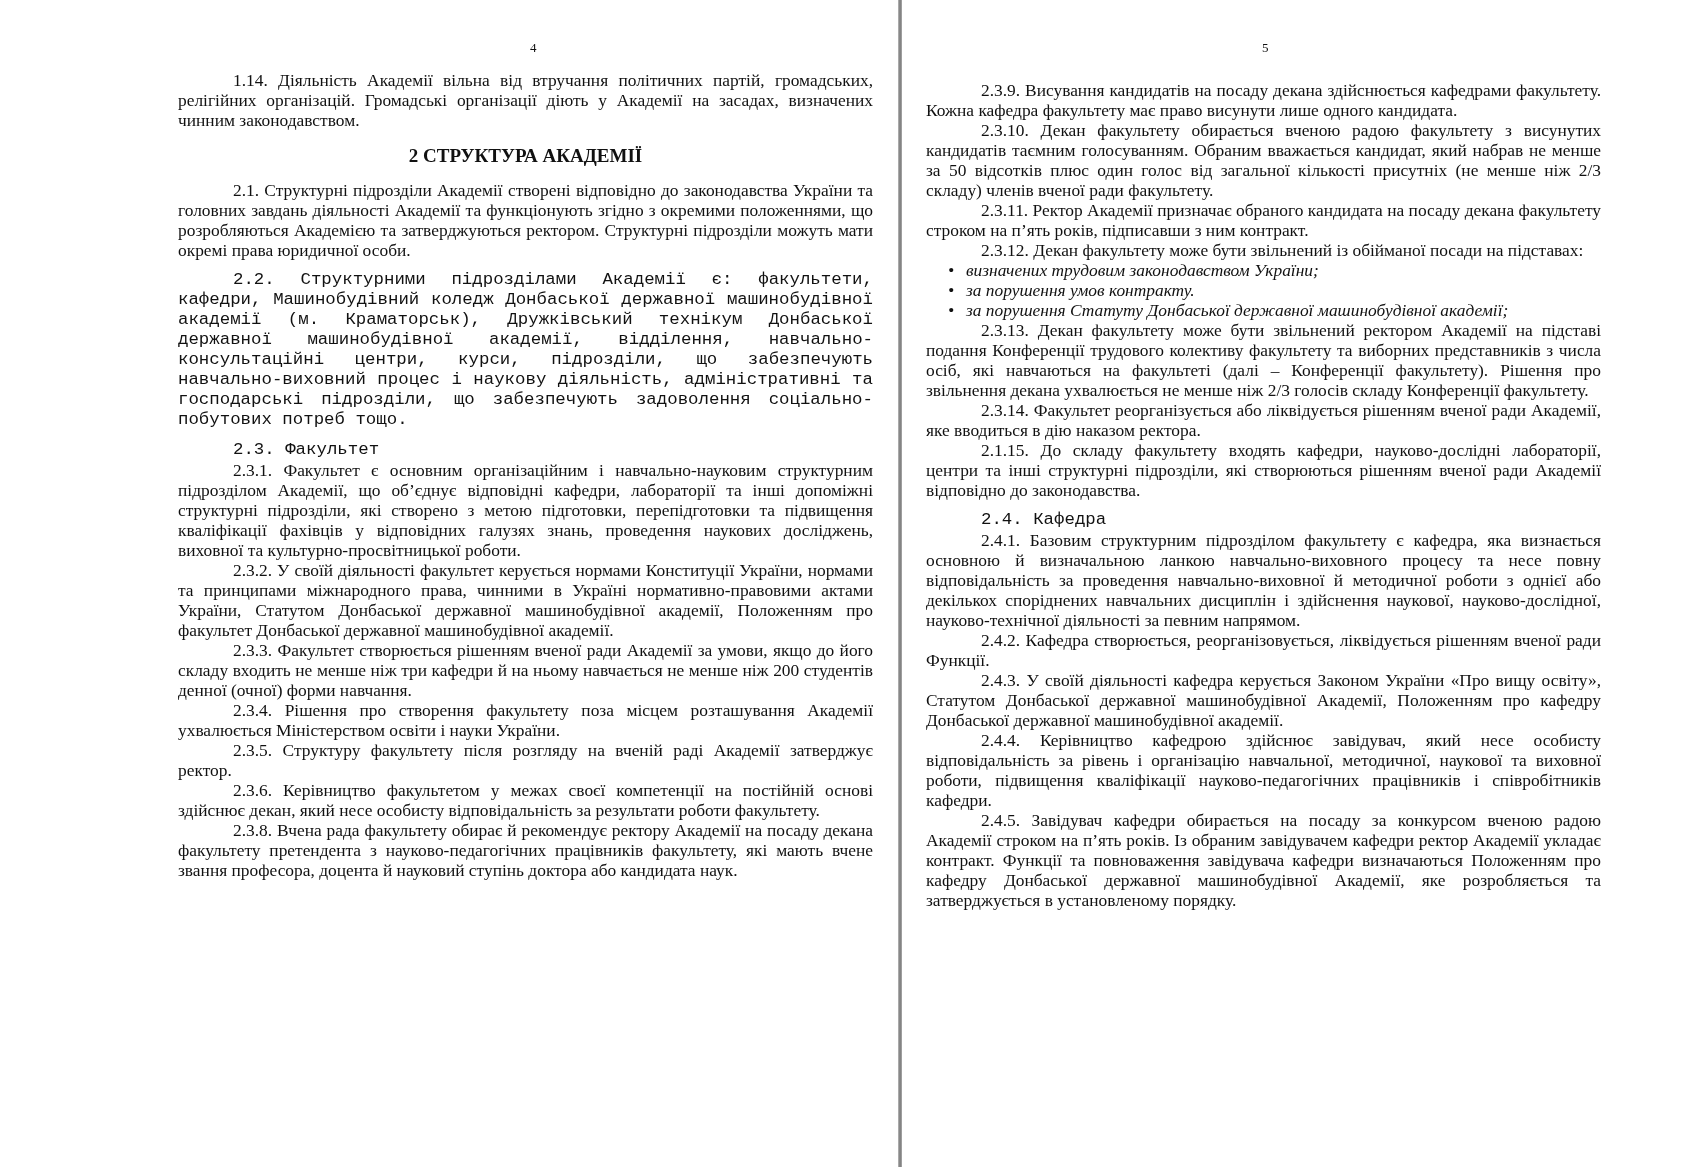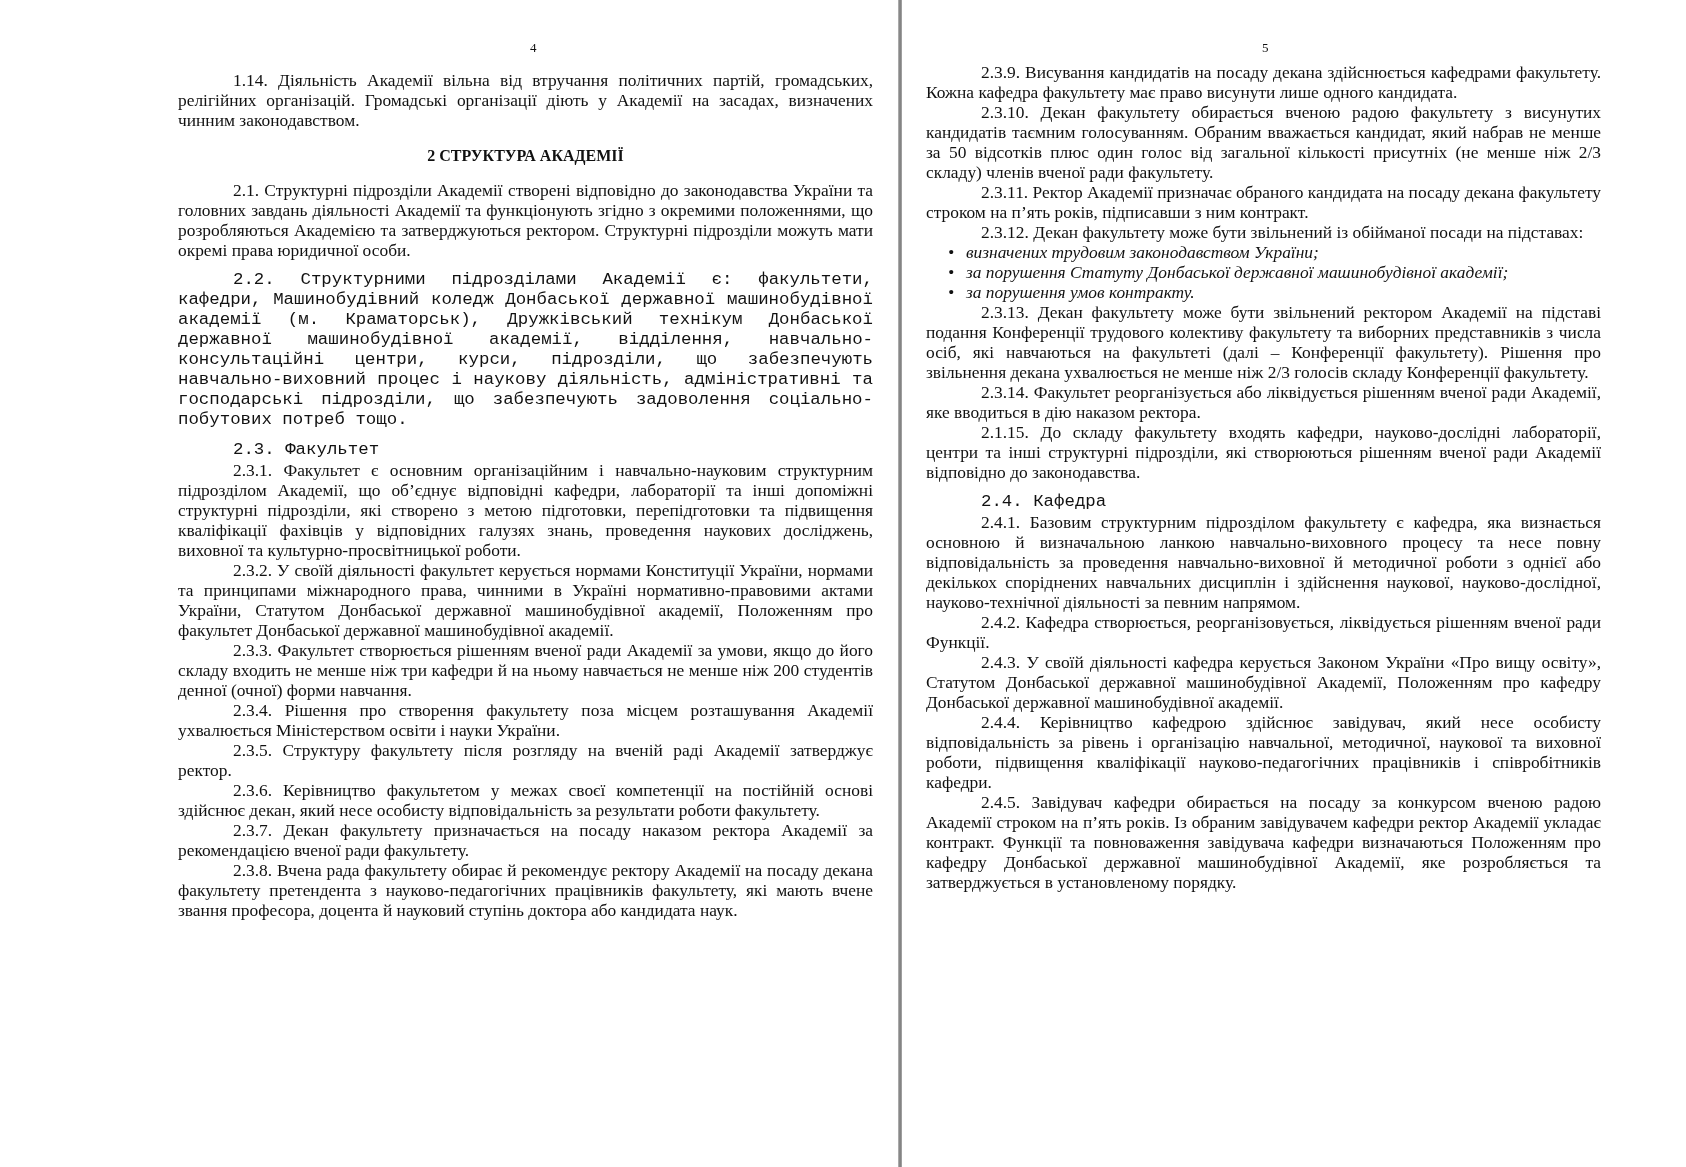--- a/index.html
+++ b/index.html
@@ -9,21 +9,21 @@
   .page.right{left:904px;width:782px;}
   .spine{position:absolute;left:898px;top:0;width:4px;height:1167px;background:linear-gradient(to right,#bbb,#777,#aaa);}
   .pnum{position:absolute;top:40px;font-size:13px;}
   .left .pnum{left:530px;}
   .right .pnum{left:358px;}
   .text{position:absolute;font-size:17.4px;line-height:20px;text-align:justify;}
   .left .text{left:178px;width:695px;top:70px;}
   .right .text{left:22px;width:675px;top:40px;}
   .p{text-indent:55px;margin:0;}
   .gap{margin-top:10px;font-family:Liberation Mono, monospace;}
-  .h{font-weight:bold;text-align:center;font-size:16px;margin:16px 0 14px 0;}
+  .h{font-weight:bold;text-align:center;font-size:19px;margin:16px 0 14px 0;}
   ul{margin:0;padding-left:40px;list-style:none;}
   li{position:relative;font-style:italic;}
   li::before{content:"•";position:absolute;left:-18px;}
 </style>
 </head>
 <body>
 
 <div class="page left">
   <div class="pnum">4</div>
   <div class="text">
@@ -31,38 +31,37 @@
     <div class="h">2  СТРУКТУРА АКАДЕМІЇ</div>
     <p class="p">2.1. Структурні підрозділи Академії створені відповідно до законодавства України та головних завдань діяльності Академії та функціонують згідно з окремими положеннями, що розробляються Академією та затверджуються ректором. Структурні підрозділи можуть мати окремі права юридичної особи.</p>
     <p class="p gap">2.2. Структурними підрозділами Академії є: факультети, кафедри, Машинобудівний коледж Донбаської державної машинобудівної академії (м. Краматорськ), Дружківський технікум Донбаської державної машинобудівної академії, відділення, навчально-консультаційні центри, курси, підрозділи, що забезпечують навчально-виховний процес і наукову діяльність, адміністративні та господарські підрозділи, що забезпечують задоволення соціально-побутових потреб тощо.</p>
     <p class="p gap">2.3. Факультет</p>
     <p class="p">2.3.1. Факультет є основним організаційним і навчально-науковим структурним підрозділом Академії, що об’єднує відповідні кафедри, лабораторії та інші допоміжні структурні підрозділи, які створено з метою підготовки, перепідготовки та підвищення кваліфікації фахівців у відповідних галузях знань, проведення наукових досліджень, виховної та культурно-просвітницької роботи.</p>
     <p class="p">2.3.2. У своїй діяльності факультет керується нормами Конституції України, нормами та принципами міжнародного права, чинними в Україні нормативно-правовими актами України, Статутом Донбаської державної машинобудівної академії, Положенням про факультет Донбаської державної машинобудівної академії.</p>
     <p class="p">2.3.3. Факультет створюється рішенням вченої ради Академії за умови, якщо до його складу входить не менше ніж три кафедри й на ньому навчається не менше ніж 200 студентів денної (очної) форми навчання.</p>
     <p class="p">2.3.4. Рішення про створення факультету поза місцем розташування Академії ухвалюється Міністерством освіти і науки України.</p>
     <p class="p">2.3.5. Структуру факультету після розгляду на вченій раді Академії затверджує ректор.</p>
     <p class="p">2.3.6. Керівництво факультетом у межах своєї компетенції на постійній основі здійснює декан, який несе особисту відповідальність за результати роботи факультету.</p>
-    <p class="p">2.3.7. Декан факультету призначається на посаду наказом ректора Академії за рекомендацією вченої ради факультету.</p>
     <p class="p">2.3.8. Вчена рада факультету обирає й рекомендує ректору Академії на посаду декана факультету претендента з науково-педагогічних працівників факультету, які мають вчене звання професора, доцента й науковий ступінь доктора або кандидата наук.</p>
   </div>
 </div>
 
 <div class="spine"></div>
 
 <div class="page right">
   <div class="pnum">5</div>
   <div class="text">
-    <p class="p" style="margin-top:22px">2.3.9. Висування кандидатів на посаду декана здійснюється кафедрами факультету. Кожна кафедра факультету має право висунути лише одного кандидата.</p>
+    <p class="p" style="margin-top:40px">2.3.9. Висування кандидатів на посаду декана здійснюється кафедрами факультету. Кожна кафедра факультету має право висунути лише одного кандидата.</p>
     <p class="p">2.3.10. Декан факультету обирається вченою радою факультету з висунутих кандидатів таємним голосуванням. Обраним вважається кандидат, який набрав не менше за 50 відсотків плюс один голос від загальної кількості присутніх (не менше ніж 2/3 складу) членів вченої ради факультету.</p>
     <p class="p">2.3.11. Ректор Академії призначає обраного кандидата на посаду декана факультету строком на п’ять років, підписавши з ним контракт.</p>
     <p class="p">2.3.12. Декан факультету може бути звільнений із обійманої посади на підставах:</p>
     <ul>
       <li>визначених трудовим законодавством України;</li>
+      <li>за порушення умов контракту.</li>
       <li>за порушення Статуту Донбаської державної машинобудівної академії;</li>
-      <li>за порушення умов контракту.</li>
     </ul>
     <p class="p">2.3.13. Декан факультету може бути звільнений ректором Академії на підставі подання Конференції трудового колективу факультету та виборних представників з числа осіб, які навчаються на факультеті (далі – Конференції факультету). Рішення про звільнення декана ухвалюється не менше ніж 2/3 голосів складу Конференції факультету.</p>
     <p class="p">2.3.14. Факультет реорганізується або ліквідується рішенням вченої ради Академії, яке вводиться в дію наказом ректора.</p>
     <p class="p">2.1.15. До складу факультету входять кафедри, науково-дослідні лабораторії, центри та інші структурні підрозділи, які створюються рішенням вченої ради Академії відповідно до законодавства.</p>
     <p class="p gap">2.4. Кафедра</p>
     <p class="p">2.4.1. Базовим структурним підрозділом факультету є кафедра, яка визнається основною й визначальною ланкою навчально-виховного процесу та несе повну відповідальність за проведення навчально-виховної й методичної роботи з однієї або декількох споріднених навчальних дисциплін і здійснення наукової, науково-дослідної, науково-технічної діяльності за певним напрямом.</p>
     <p class="p">2.4.2. Кафедра створюється, реорганізовується, ліквідується рішенням вченої ради Функції.</p>
     <p class="p">2.4.3. У своїй діяльності кафедра керується Законом України «Про вищу освіту», Статутом Донбаської державної машинобудівної Академії, Положенням про кафедру Донбаської державної машинобудівної академії.</p>
     <p class="p">2.4.4. Керівництво кафедрою здійснює завідувач, який несе особисту відповідальність за рівень і організацію навчальної, методичної, наукової та виховної роботи, підвищення кваліфікації науково-педагогічних працівників і співробітників кафедри.</p>
     <p class="p">2.4.5. Завідувач кафедри обирається на посаду за конкурсом вченою радою Академії строком на п’ять років. Із обраним завідувачем кафедри ректор Академії укладає контракт. Функції та повноваження завідувача кафедри визначаються Положенням про кафедру Донбаської державної машинобудівної Академії, яке розробляється та затверджується в установленому порядку.</p>

